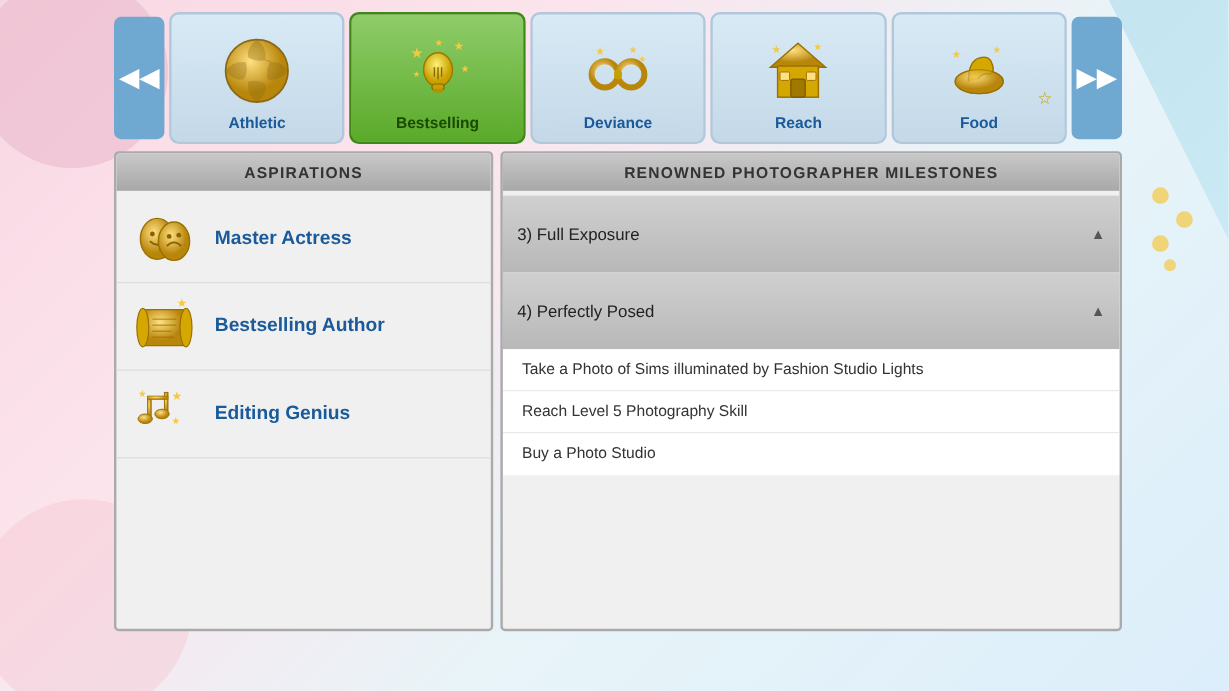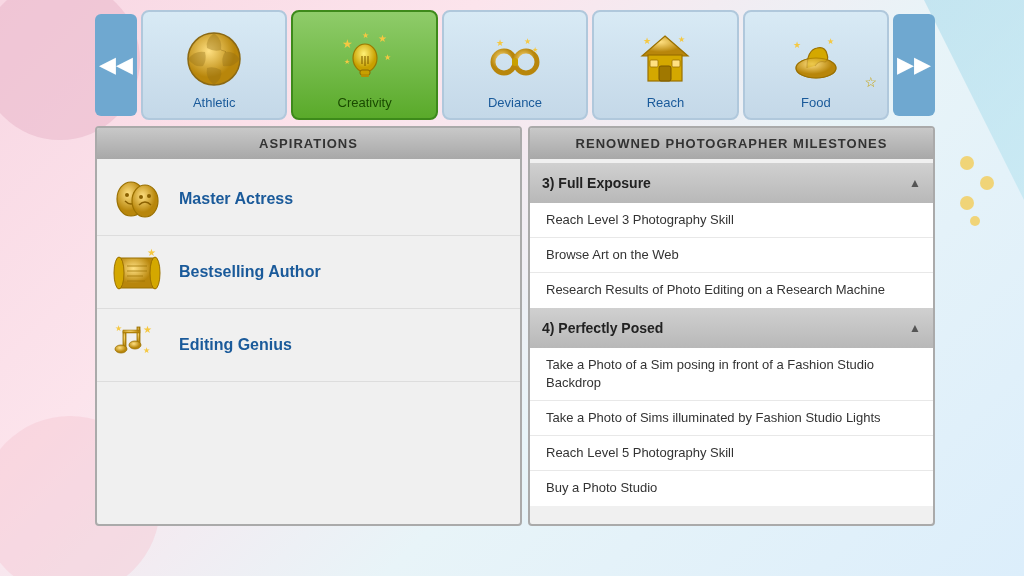--- a/index.html
+++ b/index.html
@@ -128,21 +128,21 @@
       height: 64px;
       margin-bottom: 4px;
       display: flex;
       align-items: center;
       justify-content: center;
       font-size: 48px;
     }
 
     .category-label {
       font-size: 13px;
-      font-weight: normal;
+      font-weight: bold;
       color: #1a5a9a;
       text-align: center;
     }
 
     .category-item.active .category-label {
       color: #1a4a00;
     }
 
     
     .star-badge {
@@ -155,21 +155,21 @@
 
     
     .panels {
       display: flex;
       gap: 6px;
       height: 400px;
     }
 
     
     .aspirations-panel {
-      width: 427px;
+      width: 316px;
       background: #f0f0f0;
       border: 2px solid #aaa;
       border-radius: 4px;
       overflow: hidden;
       display: flex;
       flex-direction: column;
     }
 
     .panel-header {
       background: linear-gradient(180deg, #c8c8c8 0%, #a8a8a8 100%);
@@ -235,23 +235,23 @@
       flex: 1;
       overflow-y: auto;
       padding: 4px 0;
     }
 
     .milestone-section-header {
       display: flex;
       align-items: center;
       justify-content: space-between;
       background: linear-gradient(180deg, #d0d0d0 0%, #b8b8b8 100%);
-      padding: 12px 12px;
+      padding: 24px 12px;
       font-size: 14px;
-      font-weight: bold;
+      font-weight: normal;
       color: #222;
       cursor: pointer;
     }
 
     .milestone-section-header .arrow-up {
       font-size: 12px;
       color: #555;
     }
 
     .milestone-tasks {
@@ -346,21 +346,21 @@
             <text x="10" y="36" font-size="7" fill="#f5c842">★</text>
 
             <ellipse cx="31" cy="30" rx="12" ry="14" fill="url(#bulbGrad)" stroke="#9a7800" stroke-width="1.2"></ellipse>
             <rect x="26" y="42" width="10" height="5" rx="2" fill="#c8a000" stroke="#8a6800" stroke-width="1"></rect>
             <rect x="27" y="46" width="8" height="3" rx="1" fill="#b89000"></rect>
             <line x1="28" y1="28" x2="28" y2="36" stroke="#8a6800" stroke-width="1.2"></line>
             <line x1="31" y1="28" x2="31" y2="38" stroke="#8a6800" stroke-width="1.2"></line>
             <line x1="34" y1="28" x2="34" y2="36" stroke="#8a6800" stroke-width="1.2"></line>
           </svg>
         </div>
-        <div class="category-label">Creativity</div>
+        <div class="category-label">Bestselling</div>
       </div>
 
       <div class="category-item">
         <div class="category-icon">
           <svg width="58" height="58" viewBox="0 0 58 58">
             <defs>
               <radialGradient id="cuffGrad" cx="40%" cy="35%">
                 <stop offset="0%" stop-color="#ffe082"></stop>
                 <stop offset="100%" stop-color="#b8860b"></stop>
               </radialGradient>
@@ -527,40 +527,26 @@
     <div class="milestones-panel">
       <div class="panel-header">
         <span>Renowned Photographer Milestones</span>
       </div>
       <div class="milestones-list">
 
         <div class="milestone-section-header">
           <span>3) Full Exposure</span>
           <span class="arrow-up">▲</span>
         </div>
-        <div class="milestone-tasks">
-          <div class="milestone-task">
-            <span>Reach Level 3 Photography Skill</span>
-          </div>
-          <div class="milestone-task">
-            <span>Browse Art on the Web</span>
-          </div>
-          <div class="milestone-task">
-            <span>Research Results of Photo Editing on a Research Machine</span>
-          </div>
-        </div>
 
         <div class="milestone-section-header">
           <span>4) Perfectly Posed</span>
           <span class="arrow-up">▲</span>
         </div>
         <div class="milestone-tasks">
-          <div class="milestone-task">
-            <span>Take a Photo of a Sim posing in front of a Fashion Studio Backdrop</span>
-          </div>
           <div class="milestone-task">
             <span>Take a Photo of Sims illuminated by Fashion Studio Lights</span>
           </div>
           <div class="milestone-task">
             <span>Reach Level 5 Photography Skill</span>
           </div>
           <div class="milestone-task">
             <span>Buy a Photo Studio</span>
           </div>
         </div>

